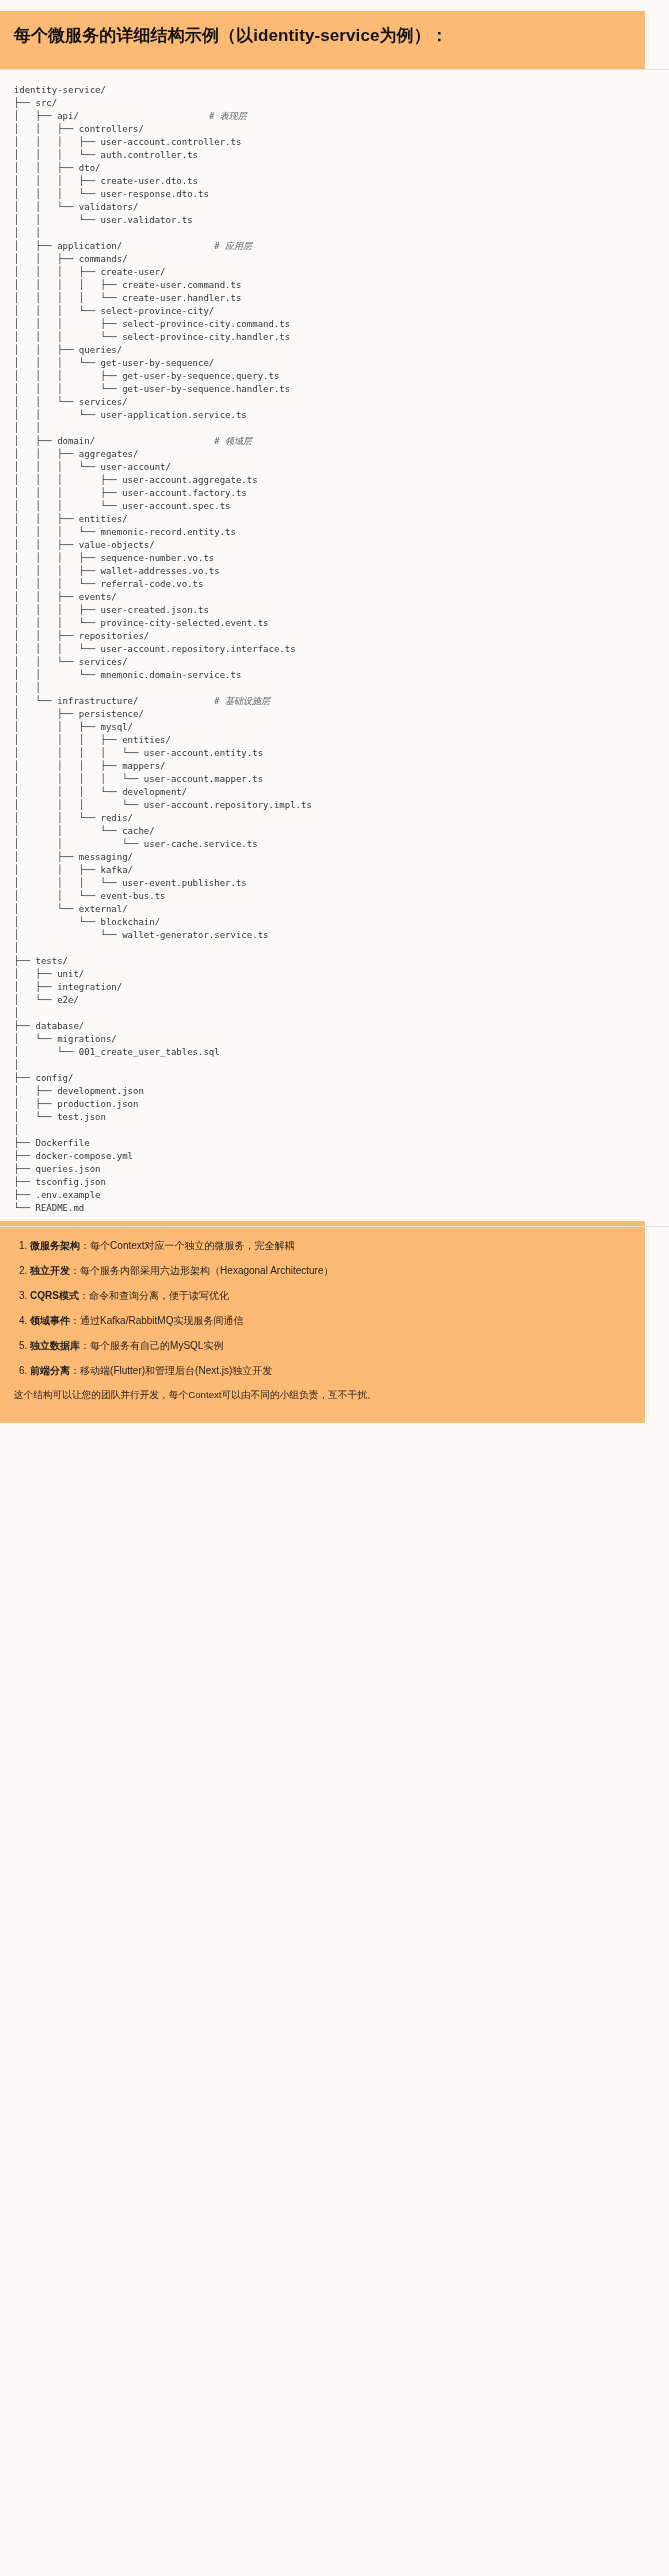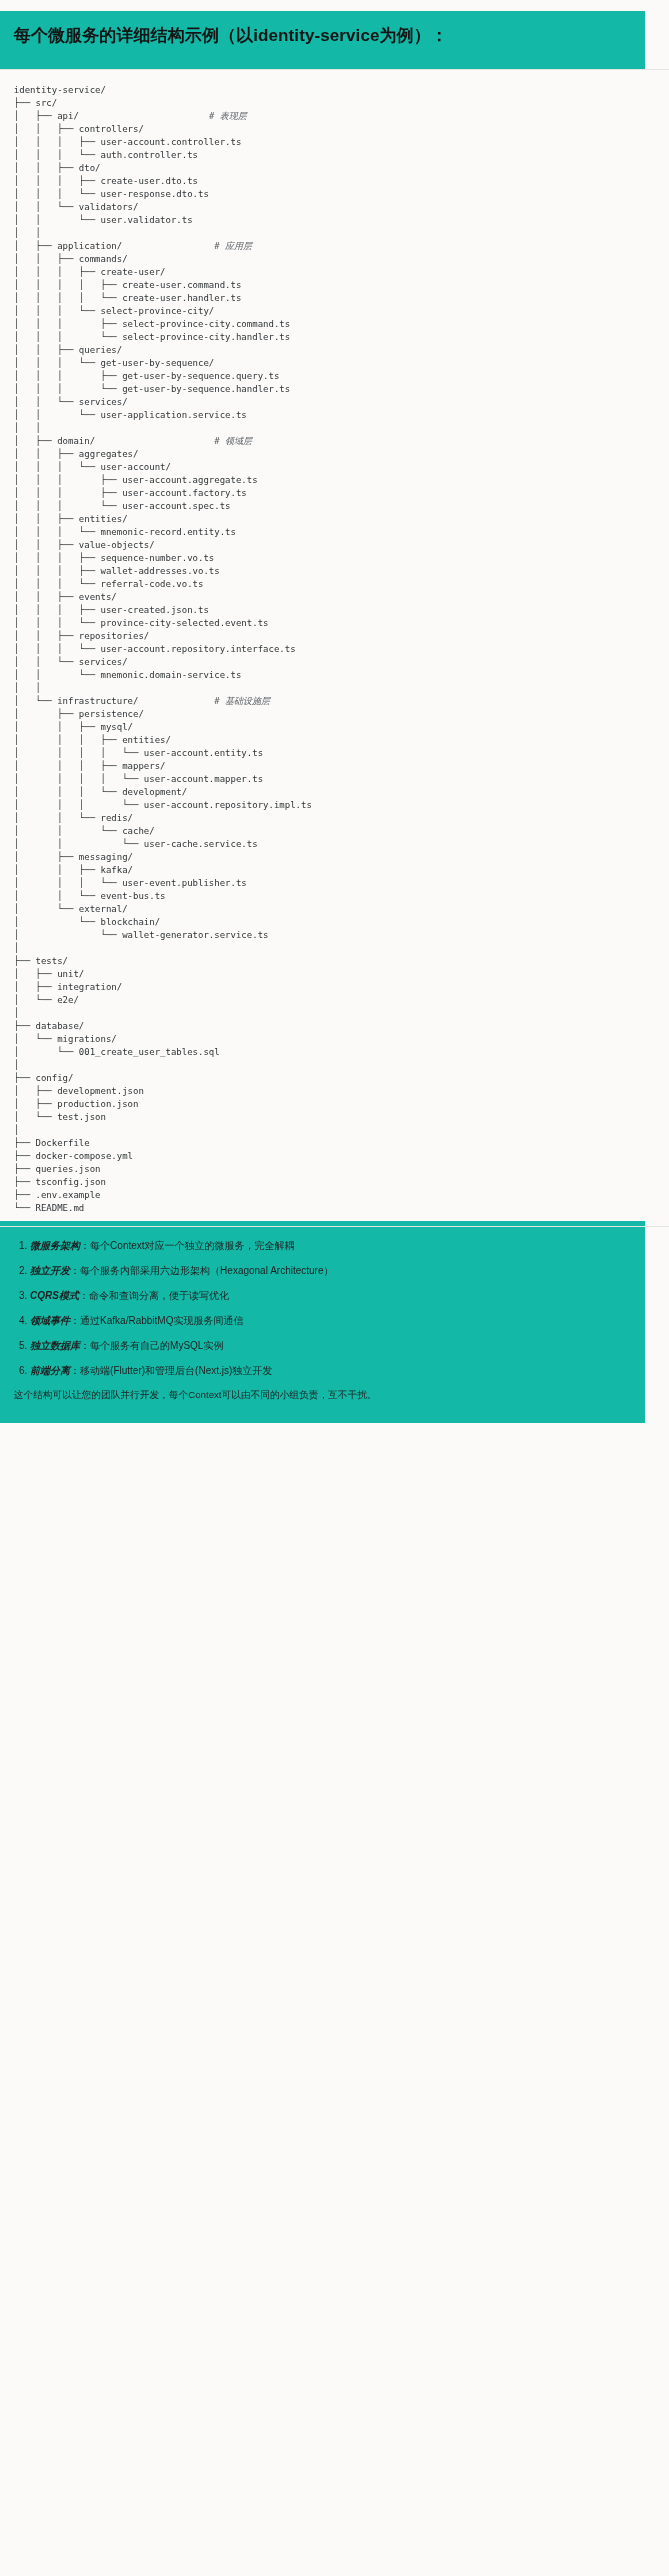--- a/index.html
+++ b/index.html
@@ -9,21 +9,21 @@
   }
   body {
     width: 669px;
     font-family: "Liberation Sans", sans-serif;
     color: #1a1a1a;
     -webkit-font-smoothing: antialiased;
   }
   .page {
     width: 645px;
     box-sizing: border-box;
-    background: #14b8a6;
+    background: #fdba74;
     padding: 0;
   }
   
   .doc-title {
     font-size: 17px;
     font-weight: bold;
     line-height: 1.35;
     color: #141414;
     padding: 13.8px 13.8px 10px 13.8px;
     letter-spacing: 0.1px;
@@ -74,21 +74,20 @@
     list-style: decimal;
   }
   ol.note-list li {
     font-size: 10px;
     line-height: 1.55;
     color: #1f1f1f;
     margin-bottom: 9.4px;
   }
   ol.note-list li .nl {
     font-weight: bold;
-    font-style: italic;
   }
   .closing {
     font-size: 9.7px;
     line-height: 1.6;
     color: #1f1f1f;
     margin: 3.8px 0 11.3px 0;
   }
 </style>
 </head>
 <body>

